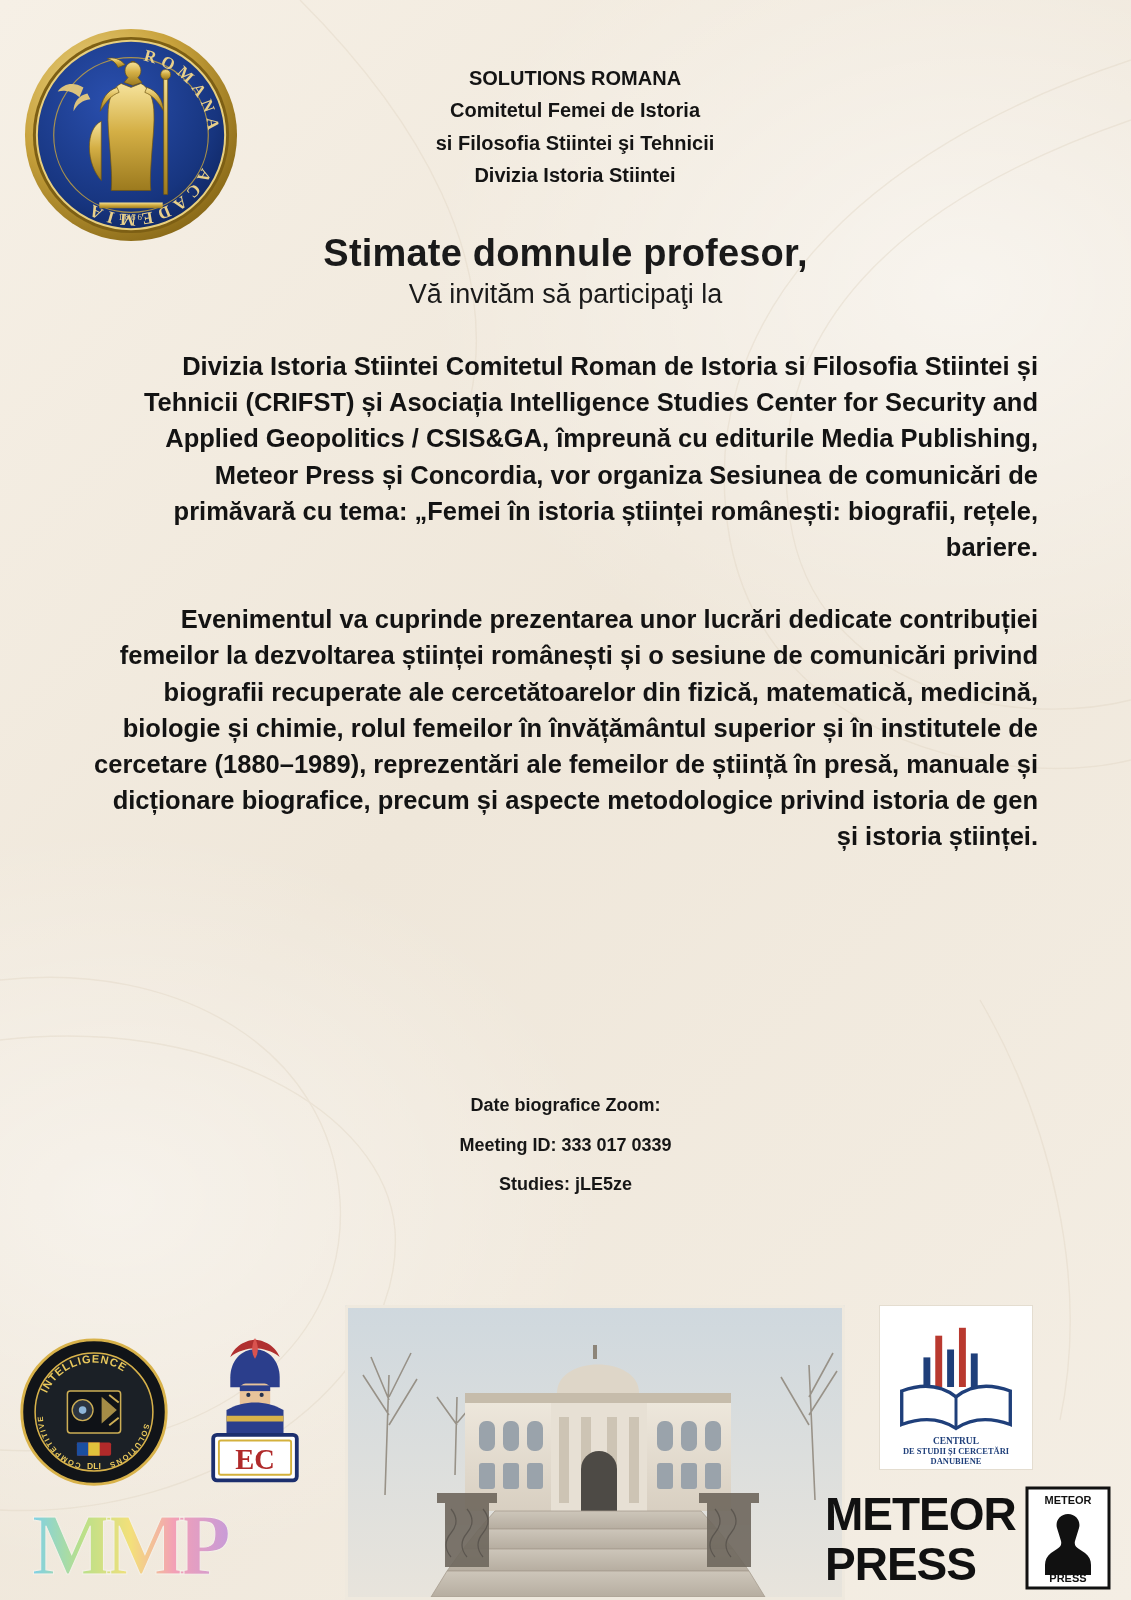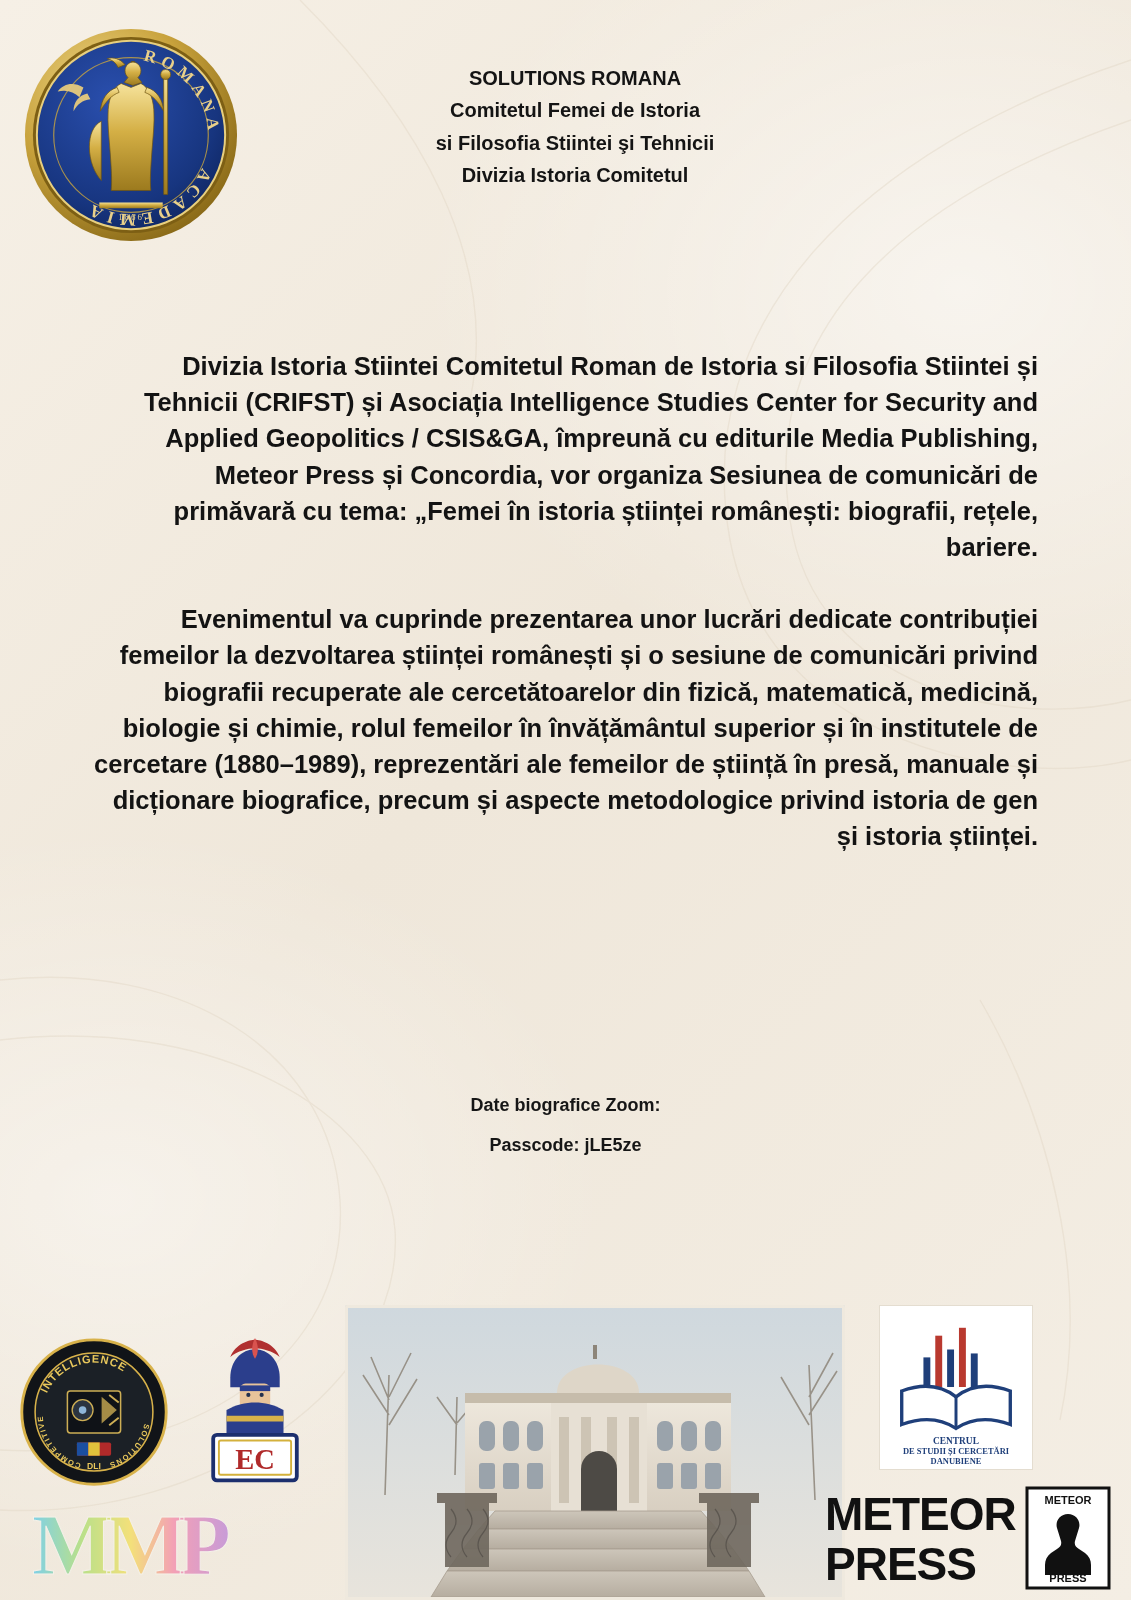--- a/index.html
+++ b/index.html
@@ -140,33 +140,38 @@
         <path d="M66 68 c-9 2-14 9-14 18 4-7 9-11 17-12 z"></path>
       </g>
       <path d="M78 178 l64 0 0 6 -64 0 z" fill="url(#goldFig)"></path>
       <text x="110" y="196" text-anchor="middle" font-family="'Liberation Serif', serif" font-size="9" fill="#e9d08a" letter-spacing="2">1866</text>
     </svg>
 
     <div class="org-block">
       <div>SOLUTIONS ROMANA</div>
       <div>Comitetul Femei de Istoria</div>
       <div>si Filosofia Stiintei şi Tehnicii</div>
-      <div>Divizia Istoria Comitetul</div>
+      <div>Divizia Istoria Stiintei</div>
     </div>
   </div>
 
+  <div class="salute">
+    <div class="salute-main">Stimate domnule profesor,</div>
+    <div class="salute-sub">Vă invităm să participaţi la</div>
+  </div>
 
   <div class="body-wrap">
     <p class="para p1">Divizia Istoria Stiintei Comitetul Roman de Istoria si Filosofia Stiintei și Tehnicii (CRIFST) și Asociația Intelligence Studies Center for Security and Applied Geopolitics / CSIS&amp;GA, împreună cu editurile Media Publishing, Meteor Press și Concordia, vor organiza Sesiunea de comunicări de primăvară cu tema: „Femei în istoria științei românești: biografii, rețele, bariere.</p>
     <p class="para p2">Evenimentul va cuprinde prezentarea unor lucrări dedicate contribuției femeilor la dezvoltarea științei românești și o sesiune de comunicări privind biografii recuperate ale cercetătoarelor din fizică, matematică, medicină, biologie și chimie, rolul femeilor în învățământul superior și în institutele de cercetare (1880–1989), reprezentări ale femeilor de știință în presă, manuale și dicționare biografice, precum și aspecte metodologice privind istoria de gen și istoria științei.</p>
   </div>
 
   <div class="details">
     <div class="line">Date biografice Zoom:</div>
-    <div class="line">Passcode: jLE5ze</div>
+    <div class="line">Meeting ID: 333 017 0339</div>
+    <div class="line">Studies: jLE5ze</div>
   </div>
 
   <div class="logos">
 
     <svg class="logo-isc logo-box" viewBox="0 0 160 160">
       <circle cx="80" cy="80" r="76" fill="#111418"></circle>
       <circle cx="80" cy="80" r="76" fill="none" stroke="#d8b24a" stroke-width="3"></circle>
       <circle cx="80" cy="80" r="62" fill="#1b2026" stroke="#d8b24a" stroke-width="1.6"></circle>
       <path id="iscTop" d="M 26 82 A 54 54 0 0 1 134 82" fill="none"></path>
       <path id="iscBot" d="M 134 82 A 54 54 0 0 1 26 82" fill="none"></path>

